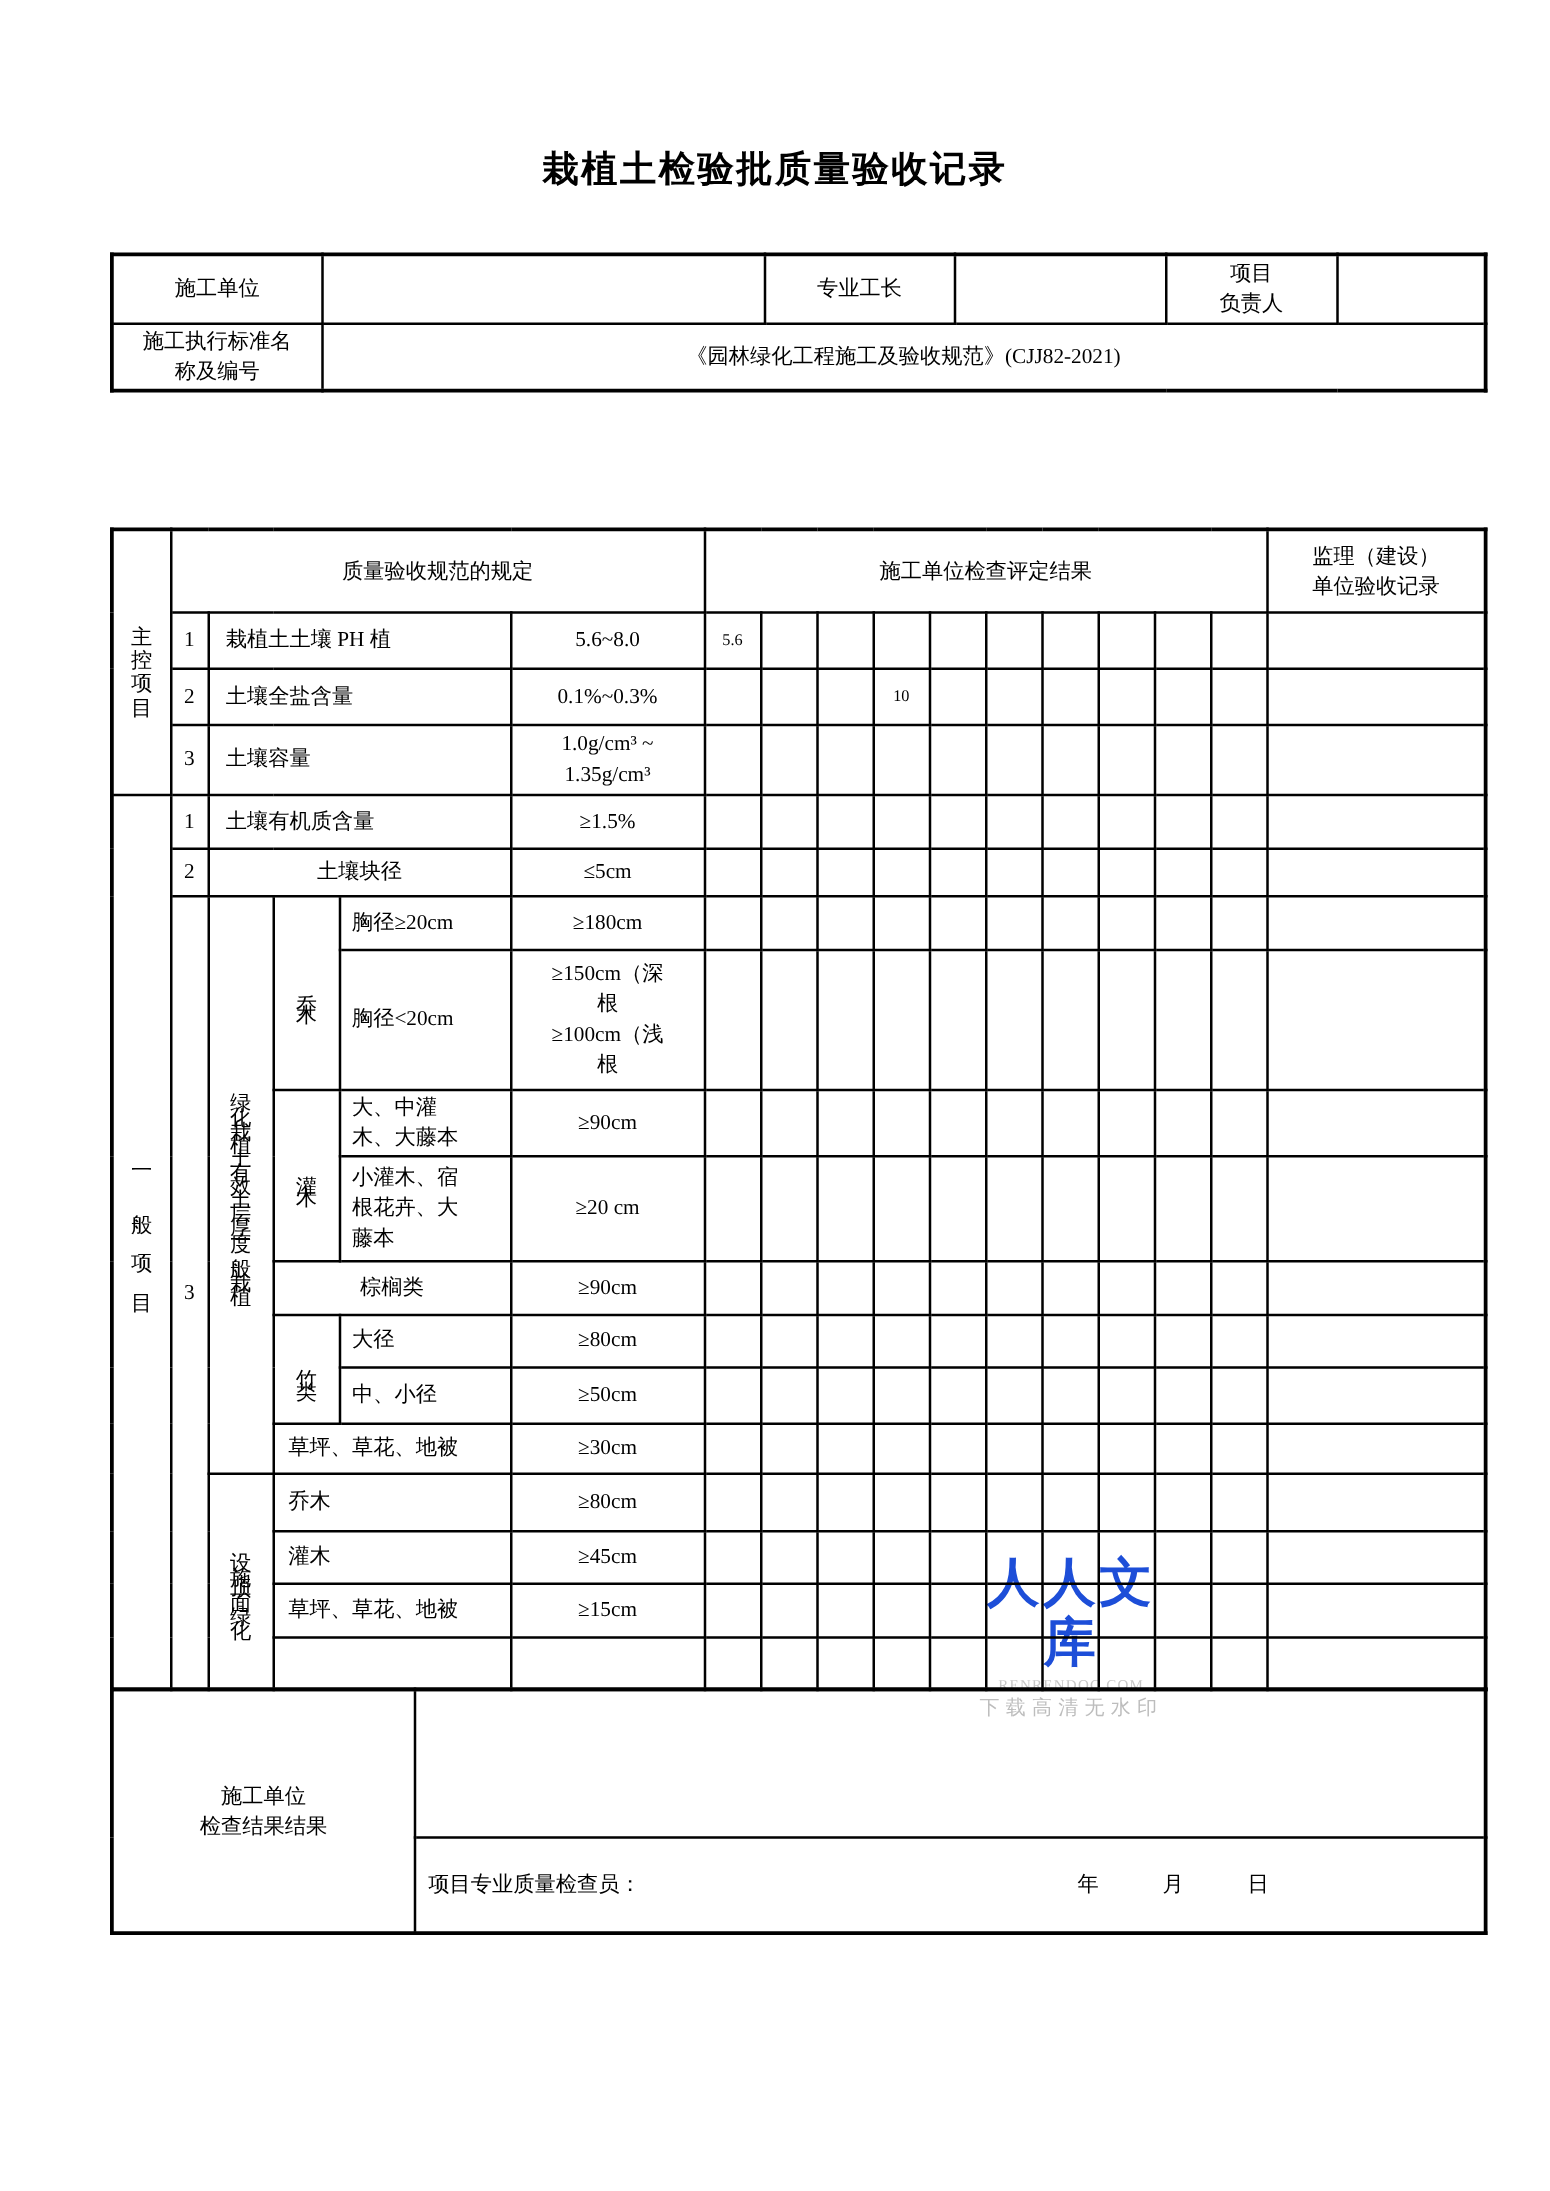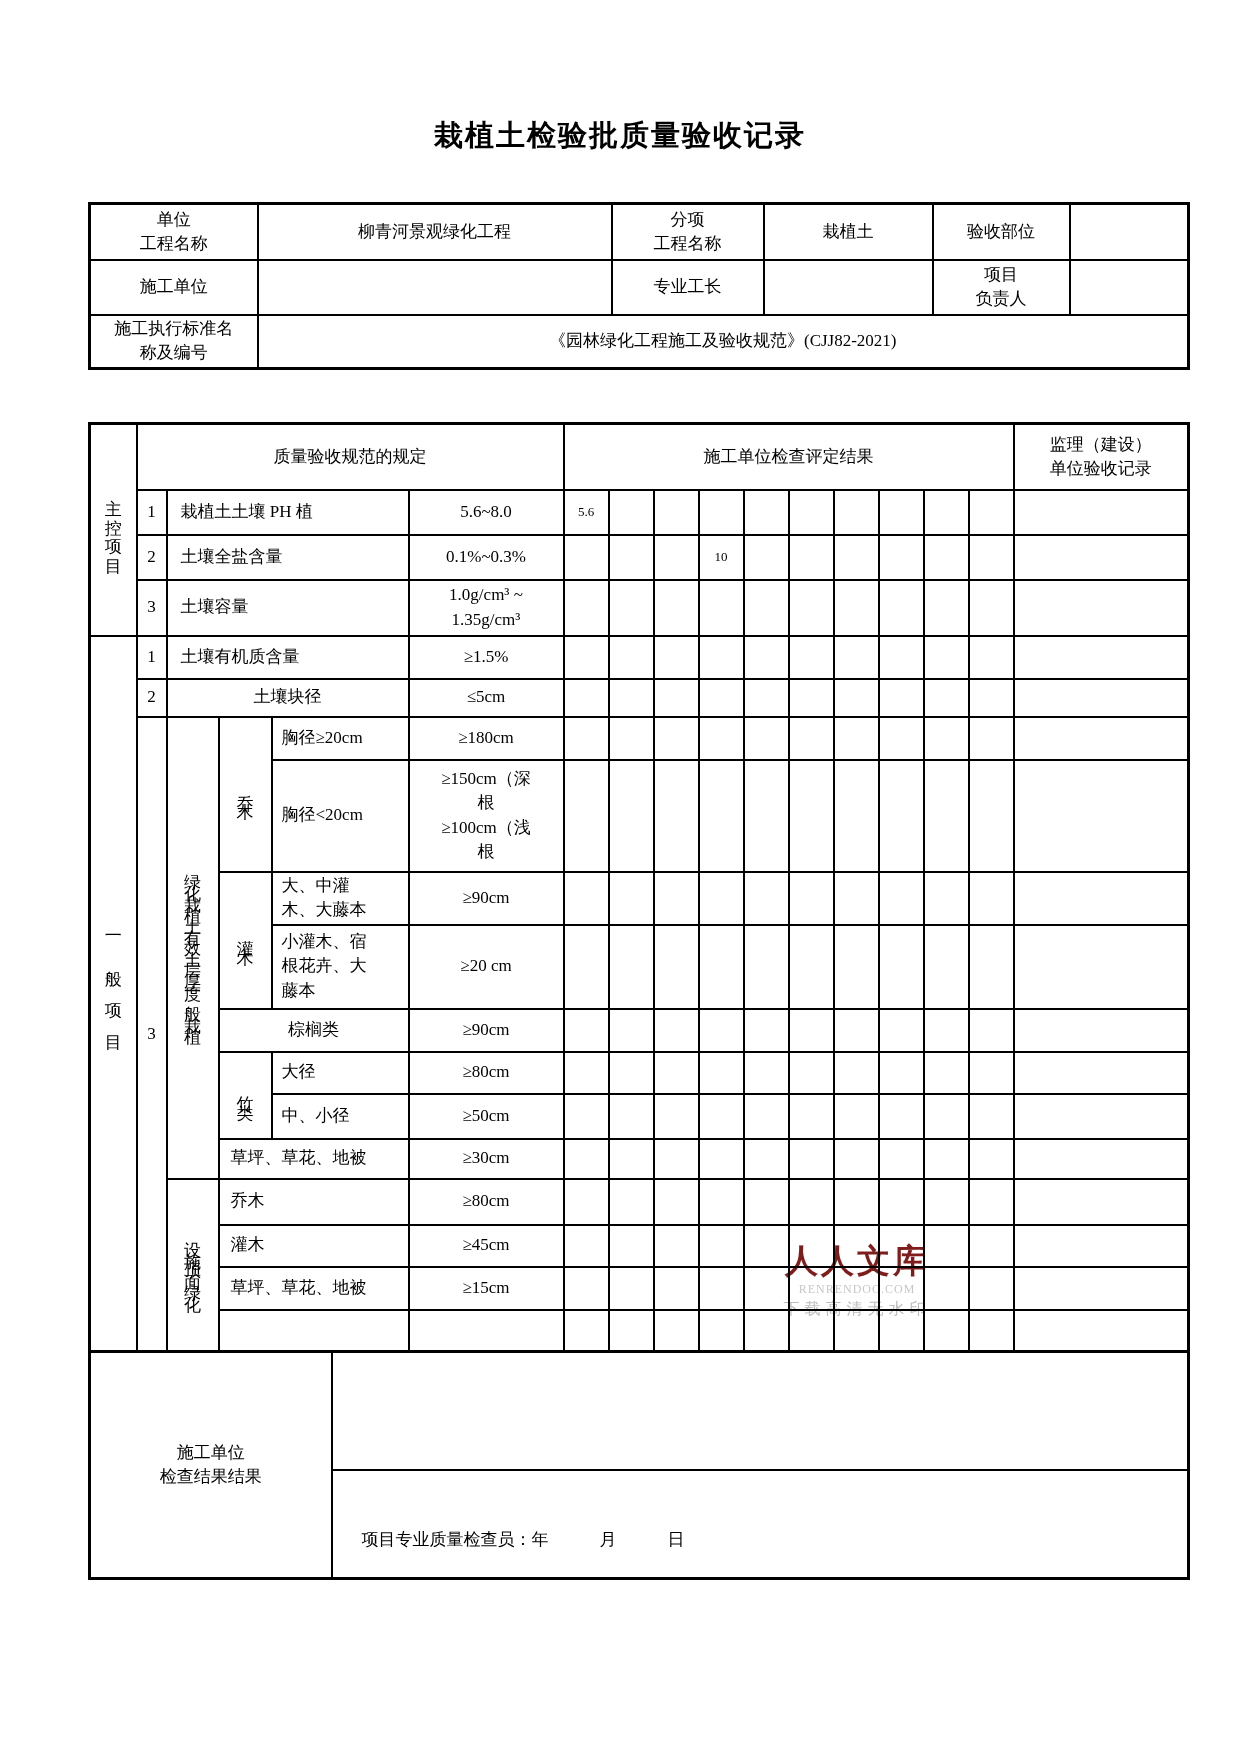--- a/index.html
+++ b/index.html
@@ -17,55 +17,45 @@
   .item{text-align:left;padding-left:13px;margin-left:19px;}
   .crit{text-align:left;padding-left:9px;margin-left:40px;}
   .crit2{text-align:left;padding-left:11px;}
   .vcell{padding:0;}
   .v{writing-mode:vertical-lr;text-orientation:upright;display:inline-block;line-height:1;}
   .ls20{letter-spacing:20px;}
   .ls30{letter-spacing:32px;}
   .ls10{letter-spacing:11px;}
   .ls8{letter-spacing:9px;}
   .gc{font-size:13px;}
-  .sign-wrap{display:flex;align-items:center;justify-content:flex-start;
-        padding:0 170px 0 27px;margin-top:32px;}
+  .sign-wrap{display:flex;align-items:center;justify-content:space-between;
+        padding:0 170px 0 8px;}
   .watermark{position:absolute;left:772px;top:1243px;width:170px;text-align:center;
         color:#b9b9b9;mix-blend-mode:multiply;pointer-events:none;z-index:5;line-height:1.15;}
-  .wm1{font-size:33px;font-weight:bold;letter-spacing:3px;color:#7f1d1d;}
+  .wm1{font-size:42px;font-weight:bold;letter-spacing:3px;color:#1d4ed8;}
   .wm2{font-size:12px;letter-spacing:1px;color:#c7c7c7;margin-top:2px;}
   .wm3{font-size:16px;letter-spacing:5px;color:#bdbdbd;margin-top:3px;}
 </style>
 </head>
 <body>
 
 <div id="page">
 
   <div class="page-title">栽植土检验批质量验收记录</div>
 
   <table id="info-table">
     <colgroup>
       <col style="width:168px">
         <col style="width:354px">
         <col style="width:152px">
       <col style="width:169px">
         <col style="width:137px">
         <col style="width:119px">
     </colgroup>
     <tbody>
-        <tr style="height:56px">
-      <td>单位
-工程名称</td>
-      <td>柳青河景观绿化工程</td>
-      <td>分项
-工程名称</td>
-      <td>栽植土</td>
-      <td>验收部位</td>
-      <td></td>
-    </tr>
     <tr style="height:55px">
       <td>施工单位</td>
       <td></td>
       <td>专业工长</td>
       <td></td>
       <td>项目
 负责人</td>
       <td></td>
     </tr>
     <tr style="height:54px">

